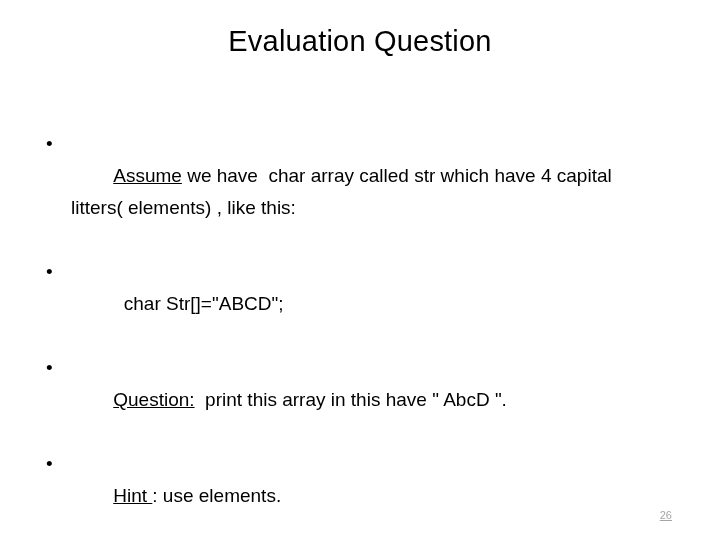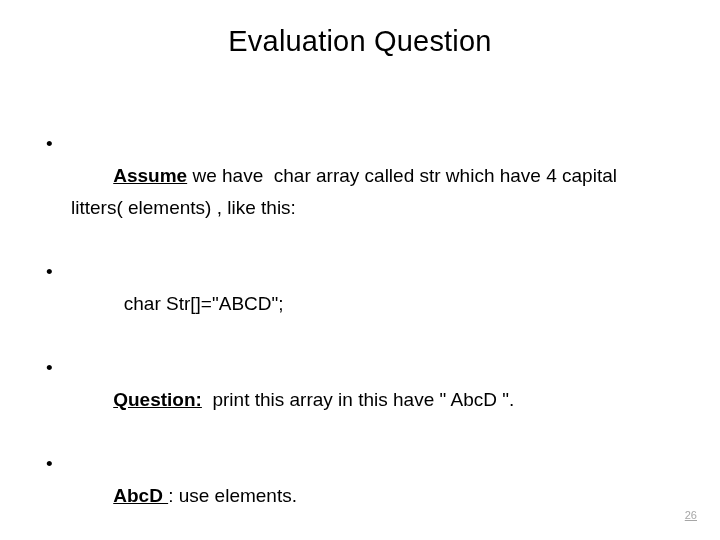--- a/index.html
+++ b/index.html
@@ -67,33 +67,33 @@
     left: 8px;
     top: 0;
     width: 12px;
     line-height: 32px;
     font-size: 19px;
     text-align: left;
     color: #000000;
   }
 
   .kw {
-    font-weight: bold;
+    font-weight: normal;
     text-decoration: underline;
   }
 
   .txt {
     font-weight: normal;
     text-decoration: none;
   }
 
   
   .page-number {
     position: absolute;
-    right: 23px;
+    right: 48px;
     bottom: 18px;
     font-size: 11px;
     line-height: 14px;
     color: #a6a6a6;
     text-align: right;
     text-decoration: underline;
   }
 </style>
 </head>
 <body>
@@ -111,21 +111,21 @@
 
       <li>
         <span class="bullet-marker">•</span><span class="kw"></span><span class="txt">  char Str[]="ABCD";</span>
       </li>
 
       <li>
         <span class="bullet-marker">•</span><span class="kw">Question:</span><span class="txt">  print this array in this have " AbcD ".</span>
       </li>
 
       <li>
-        <span class="bullet-marker">•</span><span class="kw">AbcD </span><span class="txt">: use elements.</span>
+        <span class="bullet-marker">•</span><span class="kw">Hint </span><span class="txt">: use elements.</span>
       </li>
 
     </ul>
   </div>
 
   <div class="page-number">26</div>
 
 </div>
 
 </body></html>

